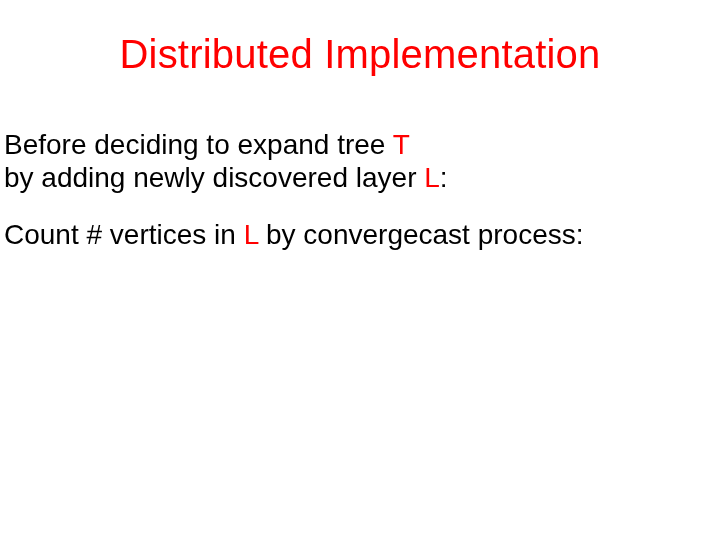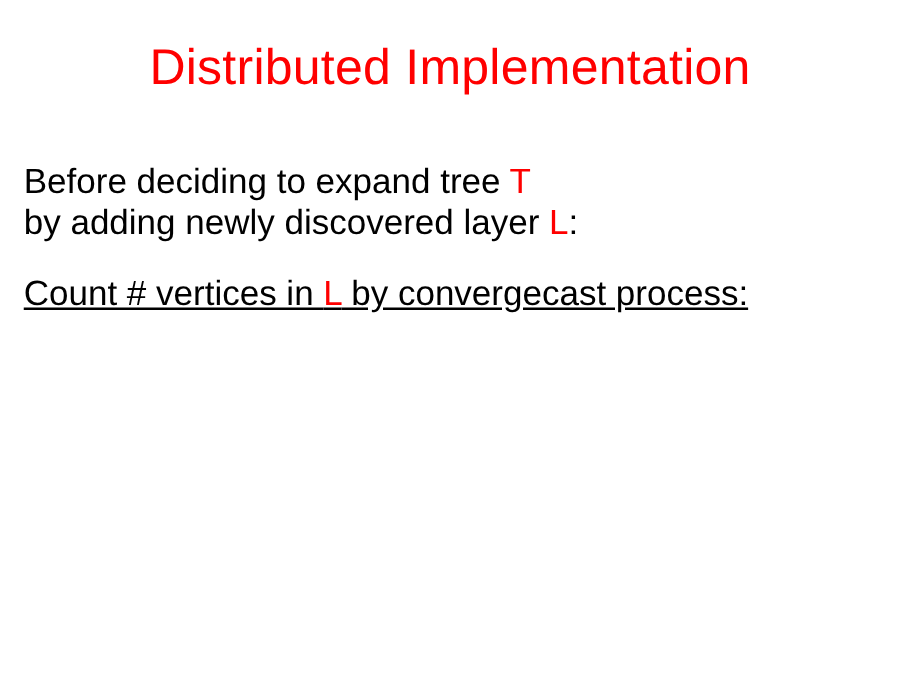--- a/index.html
+++ b/index.html
@@ -25,28 +25,28 @@
     text-align: center;
     font-size: 40px;
     color: #ff0000;
     font-weight: 400;
     letter-spacing: 0.2px;
     margin-top: 20px;
   }
   .body {
     position: absolute;
     top: 128px;
-    left: 19px;
+    left: 4px;
     right: 20px;
     font-size: 28px;
     color: #000000;
     line-height: 1.18;
   }
   .para1 { margin-bottom: 24px; }
-  .para2 { margin-bottom: 12px; text-decoration: underline; }
+  .para2 { margin-bottom: 12px; }
   .bullets { }
   .red { color: #ff0000; }
   .sub { font-size: 0.65em; vertical-align: sub; position: relative; top: 0.1em; }
 </style>
 </head>
 <body>
 
 <div class="slide">
   <div class="title">Distributed Implementation</div>
 

